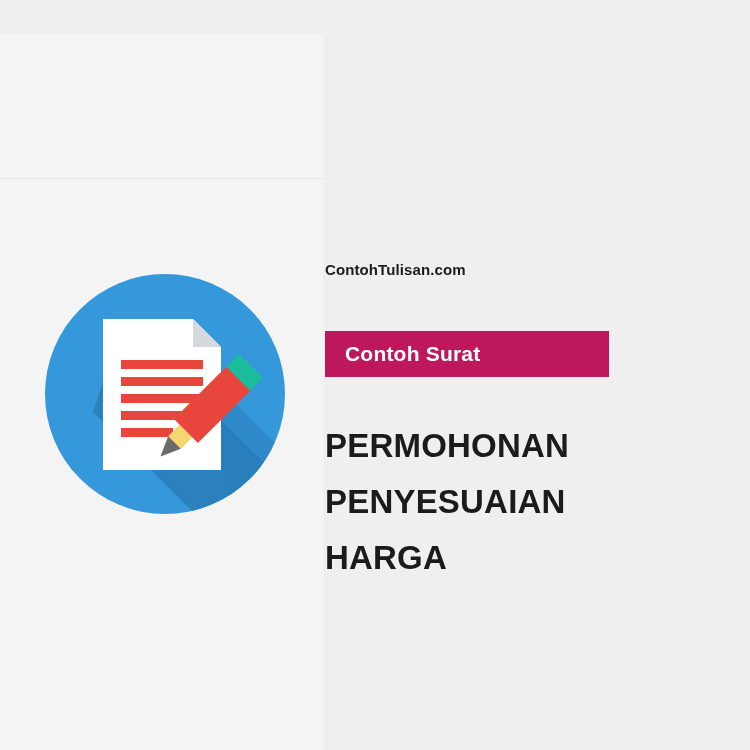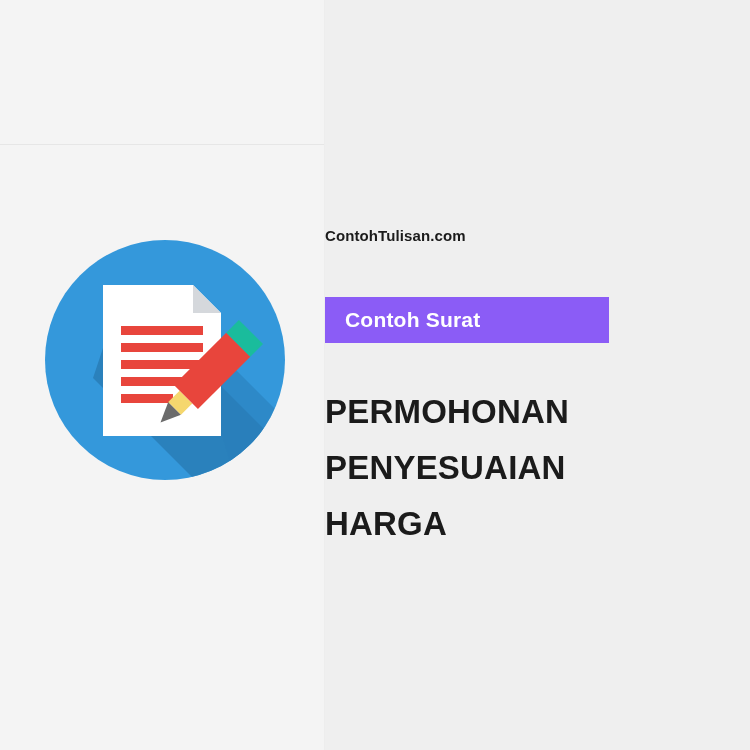--- a/index.html
+++ b/index.html
@@ -12,20 +12,21 @@
     background: #efefef;
     font-family: "Liberation Sans", sans-serif;
     overflow: hidden;
   }
 
   #canvas {
     position: relative;
     width: 750px;
     height: 532px;
     background: #efefef;
+    margin-top: 34px;
   }
 
   
   .panel-left {
     position: absolute;
     left: 0;
     top: 0;
     width: 324px;
     height: 750px;
     background: #f4f4f4;
@@ -80,21 +81,21 @@
     letter-spacing: 0.1px;
     line-height: 20px;
   }
 
   .category-banner {
     position: absolute;
     left: 325px;
     top: 297px;
     width: 284px;
     height: 46px;
-    background: #8b5cf6;
+    background: #be185d;
     box-sizing: border-box;
   }
   .category-banner-label {
     position: absolute;
     left: 20px;
     top: 0;
     height: 46px;
     line-height: 46px;
     font-size: 21px;
     font-weight: bold;

